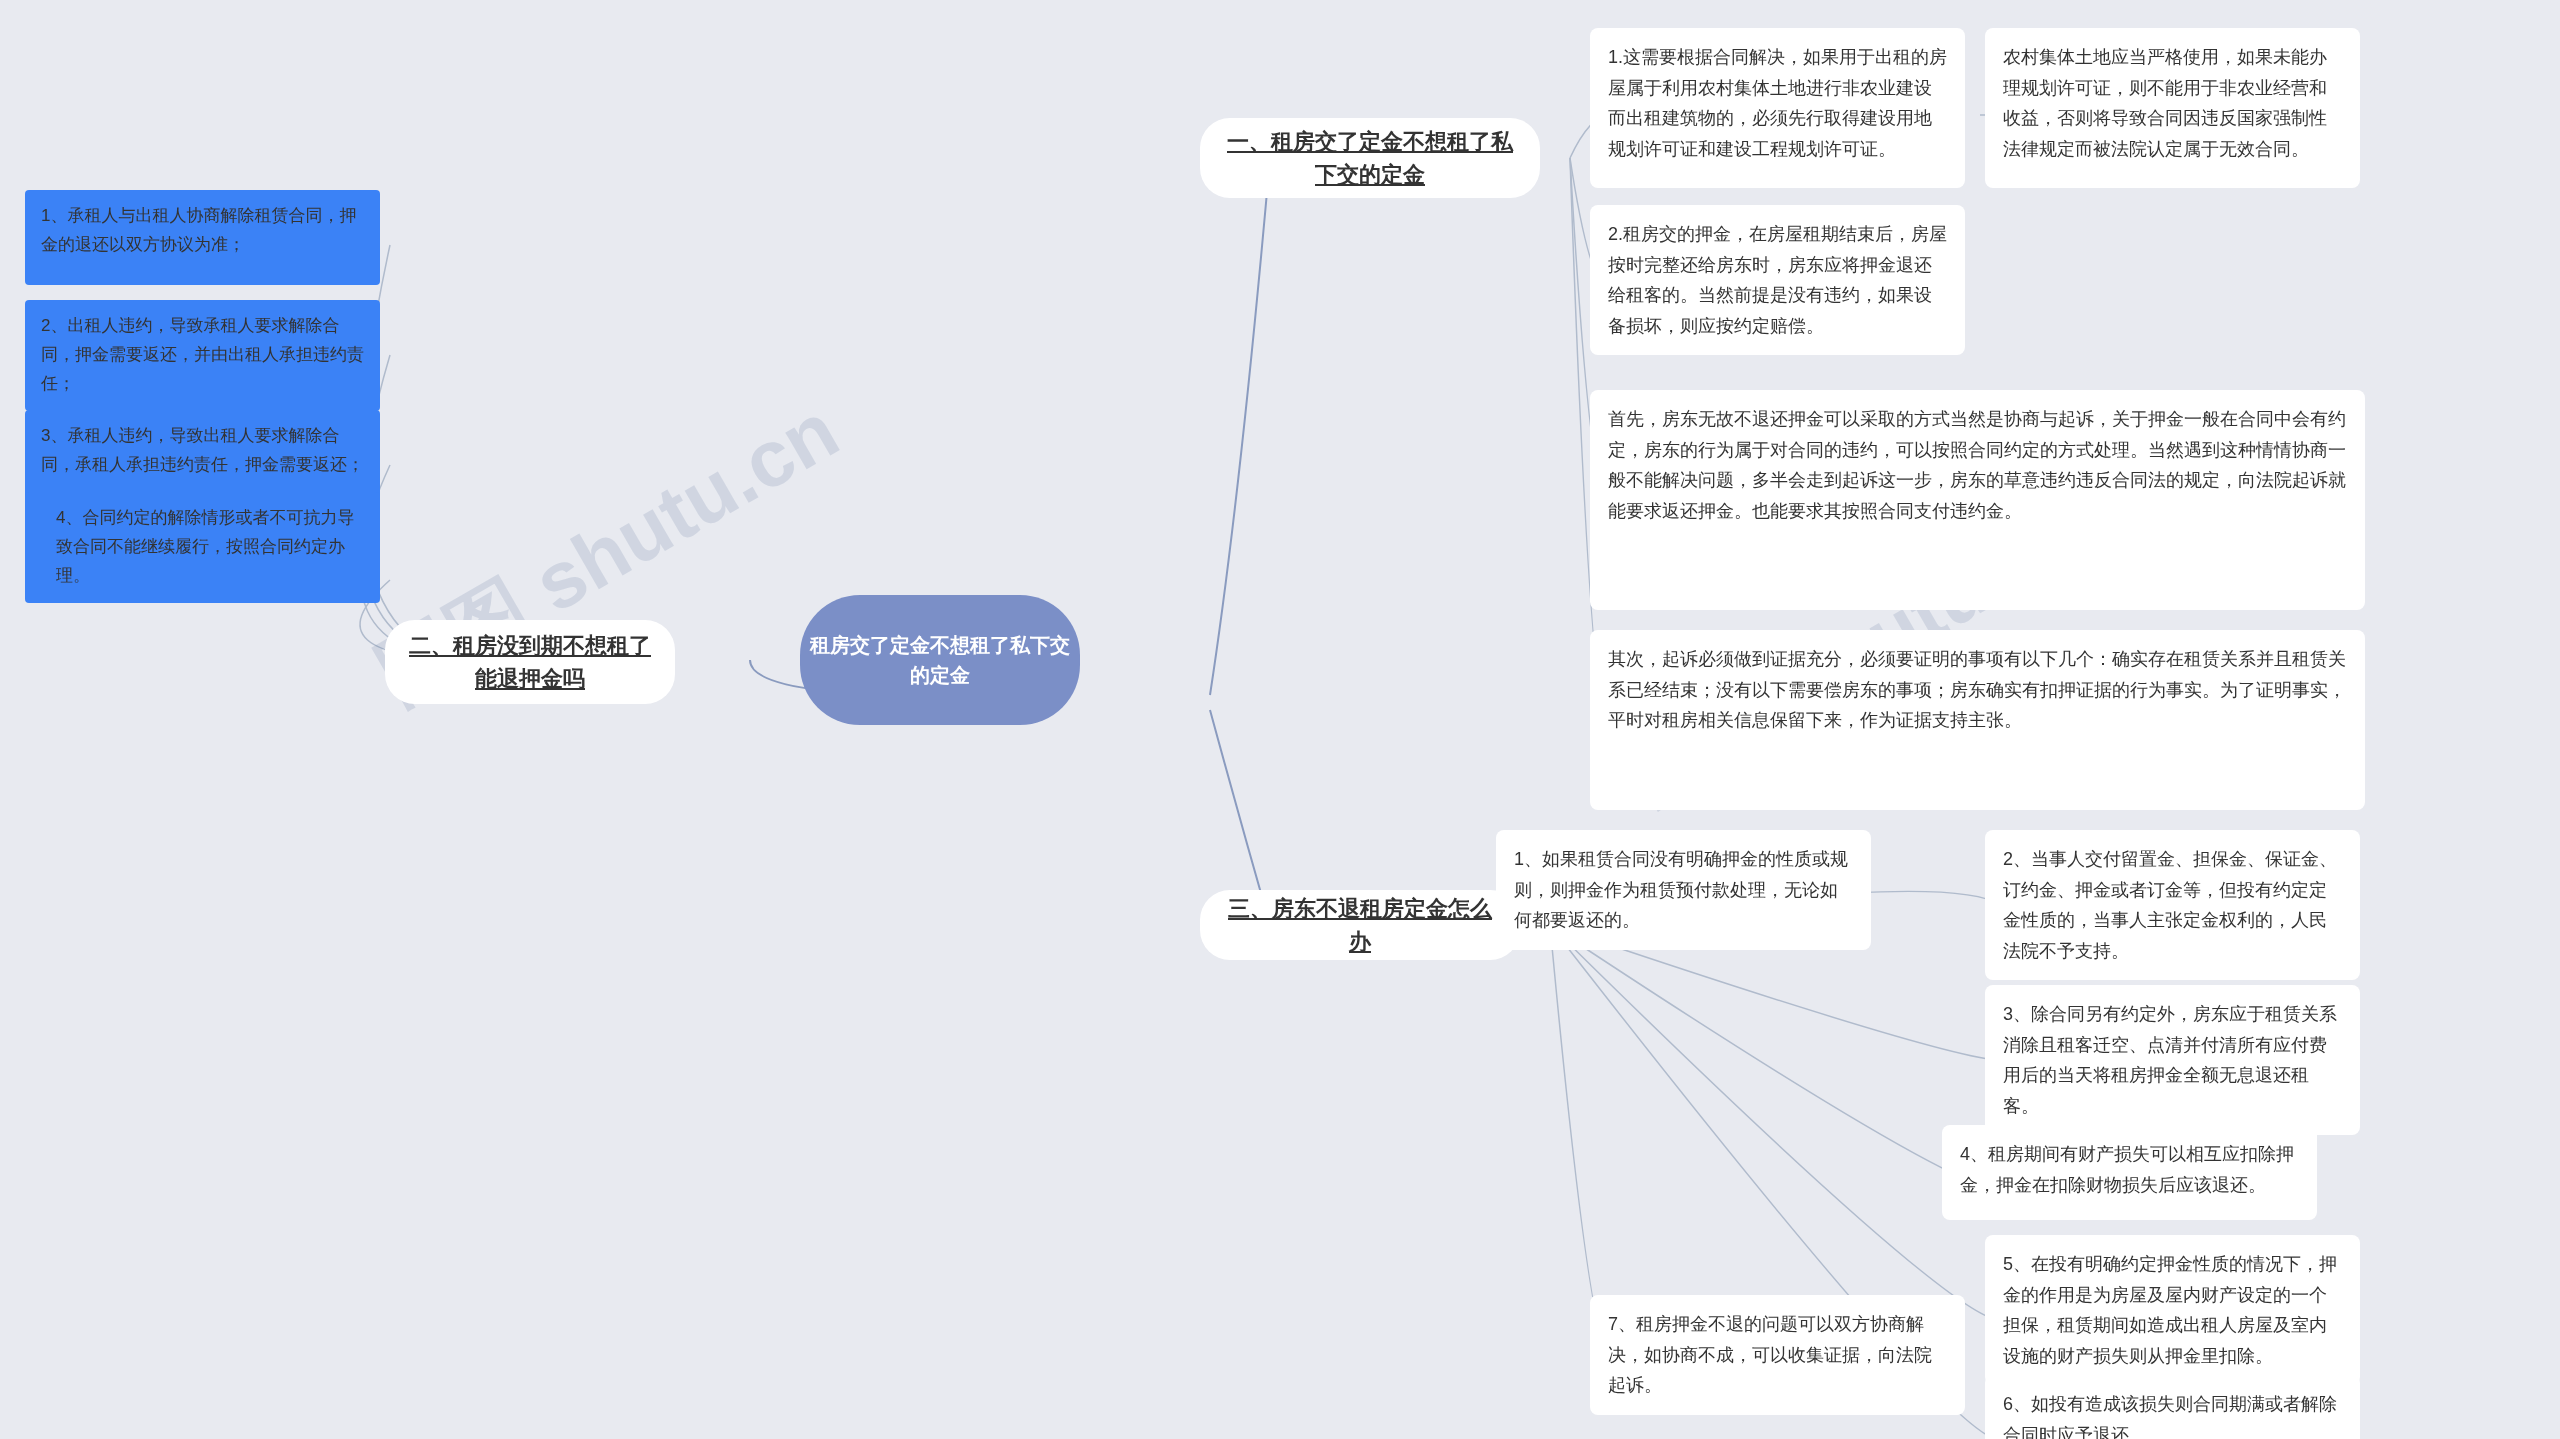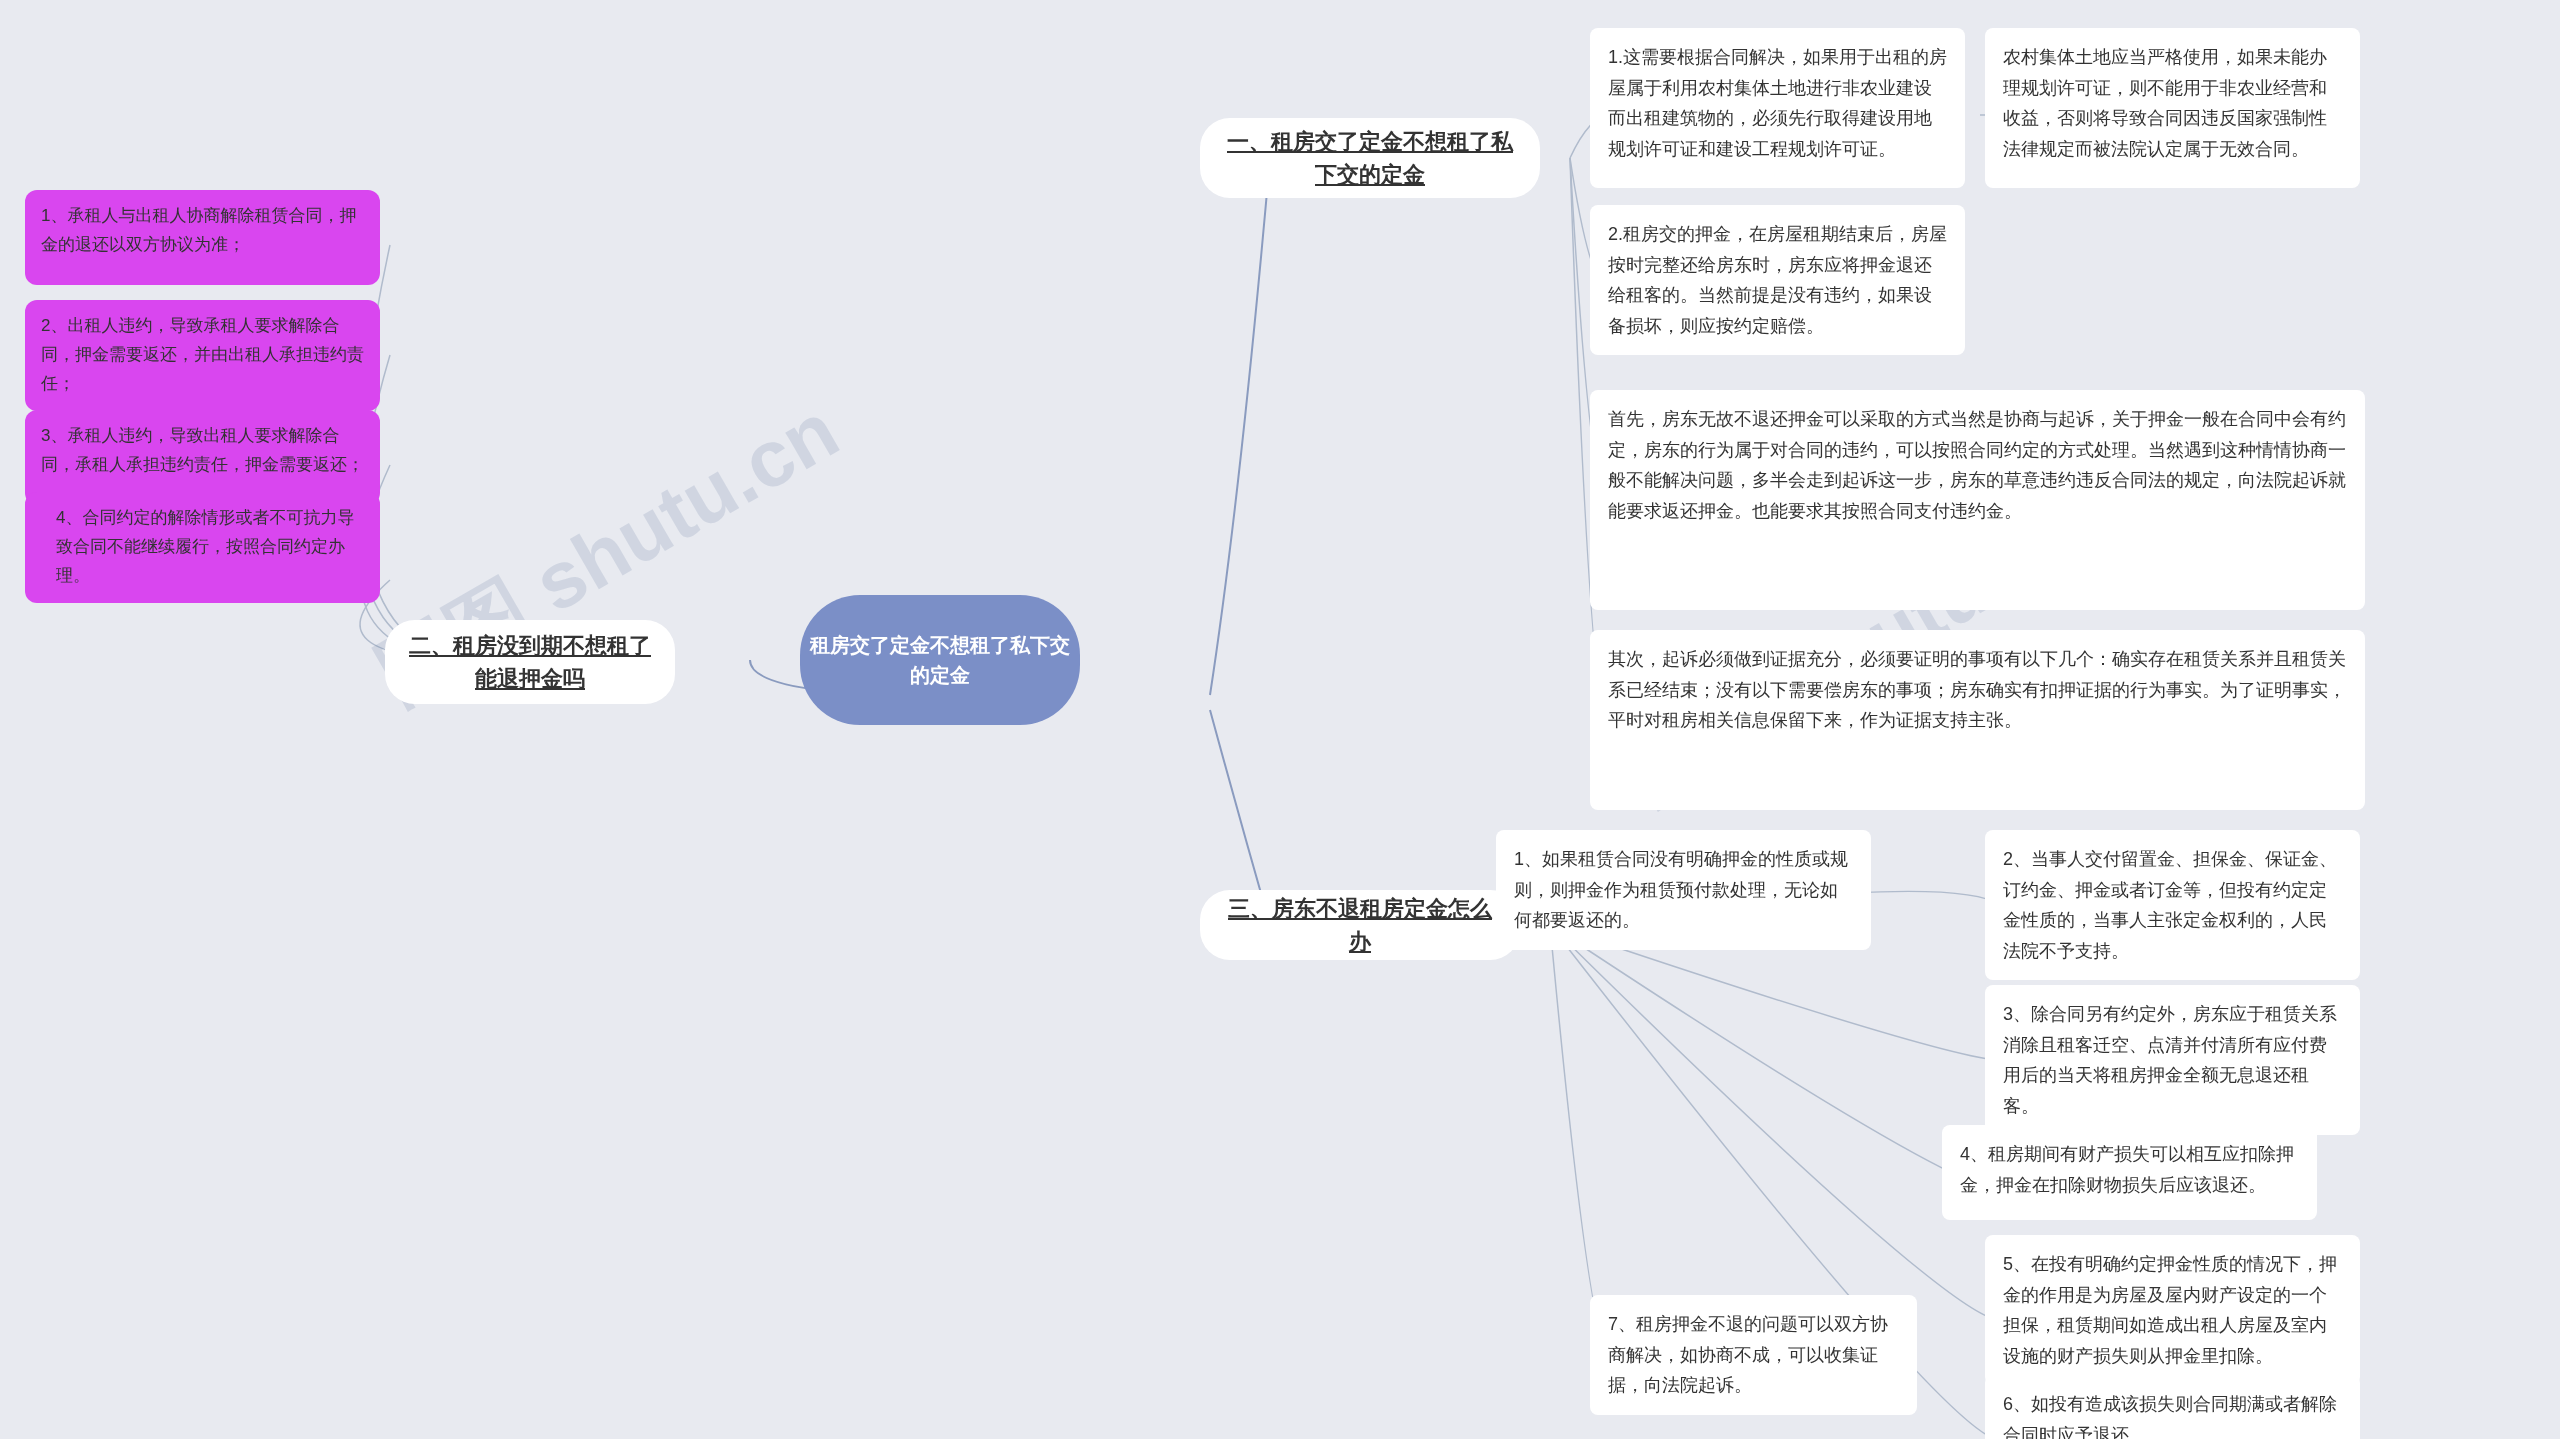--- a/index.html
+++ b/index.html
@@ -74,24 +74,24 @@
       color: #333;
       font-size: 18px;
       border-radius: 8px;
       padding: 14px 18px;
       text-align: left;
       line-height: 1.7;
       display: flex;
       align-items: flex-start;
     }
     .node-leaf-small {
-      background: #d946ef;
+      background: #3b82f6;
       color: #333;
       font-size: 17px;
-      border-radius: 12px;
+      border-radius: 4px;
       padding: 12px 16px;
       text-align: left;
       line-height: 1.7;
       display: flex;
       align-items: flex-start;
     }
   </style>
 </head>
 <body>
 
@@ -185,17 +185,17 @@
   </div>
   <div class="node node-leaf" style="left:1942px; top:1125px; width:375px; min-height:95px;">
     <span>4、租房期间有财产损失可以相互应扣除押金，押金在扣除财物损失后应该退还。</span>
   </div>
   <div class="node node-leaf" style="left:1985px; top:1235px; width:375px; min-height:125px;">
     <span>5、在投有明确约定押金性质的情况下，押金的作用是为房屋及屋内财产设定的一个担保，租赁期间如造成出租人房屋及室内设施的财产损失则从押金里扣除。</span>
   </div>
   <div class="node node-leaf" style="left:1985px; top:1375px; width:375px; min-height:85px;">
     <span>6、如投有造成该损失则合同期满或者解除合同时应予退还。</span>
   </div>
-  <div class="node node-leaf" style="left:1590px; top:1295px; width:327px; min-height:105px;">
+  <div class="node node-leaf" style="left:1590px; top:1295px; width:375px; min-height:105px;">
     <span>7、租房押金不退的问题可以双方协商解决，如协商不成，可以收集证据，向法院起诉。</span>
   </div>
 
 </div>
 
 </body></html>

